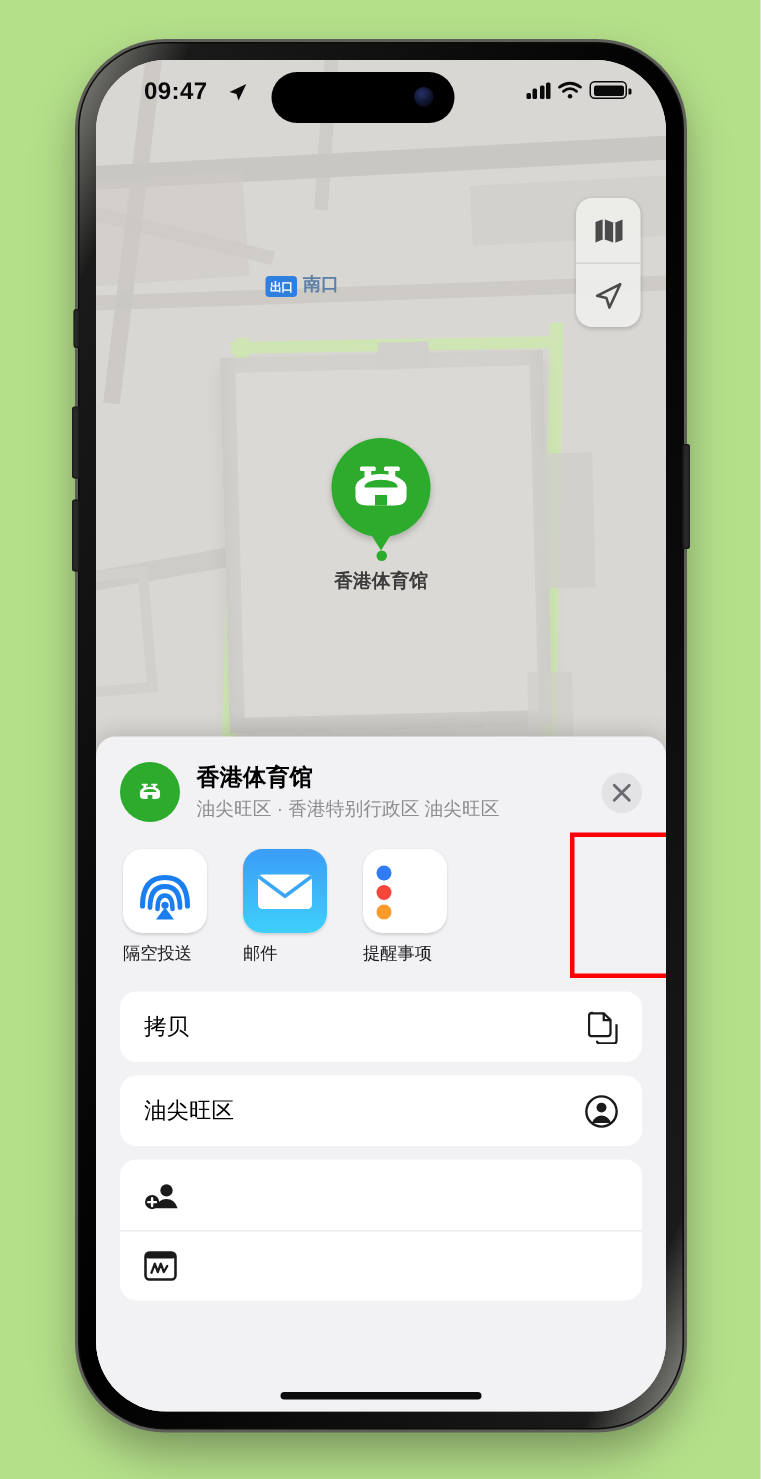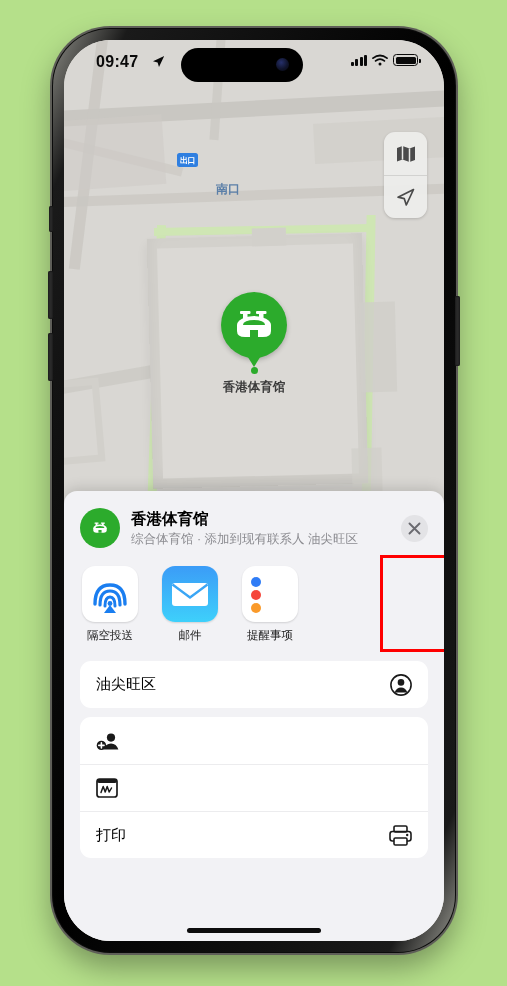--- a/index.html
+++ b/index.html
@@ -72,21 +72,21 @@
     position:relative; padding:1.5px;
   }
   #batt:after{
     content:""; position:absolute; right:-3.5px; top:3.5px;
     width:2px; height:4px; background:#0a0a0a; border-radius:0 1px 1px 0;
   }
   #batt span{ display:block; height:100%; background:#0a0a0a; border-radius:1.5px; }
 
   
   #transit{
-    position:absolute; left:113px; top:113px; display:flex; align-items:flex-start; gap:18px;
+    position:absolute; left:113px; top:113px; display:flex; align-items:flex-end; gap:4px;
     z-index:10;
   }
   #transit-badge{
     background:#2f7fe0; color:#fff; font-size:8px; font-weight:700;
     padding:1.5px 3px; border-radius:2.5px; letter-spacing:-.5px;
   }
   #transit-label{ color:#5b7fa8; font-size:12px; font-weight:600;margin-top:28px; }
 
   
   #map-controls{
@@ -129,21 +129,21 @@
   #sheet-text{ flex:1; margin-left:11px; min-width:0; }
   #sheet-title{ font-size:15.5px; font-weight:700; color:#000; line-height:1.25; }
   #sheet-sub{ font-size:12.5px; color:#8b8b90; line-height:1.3; margin-top:2px; }
   #close-btn{
     width:27px;height:27px;border-radius:50%;background:#e3e3e6;flex:none;
     display:flex;align-items:center;justify-content:center;cursor:pointer;
   }
 
   
   #app-row{ display:flex; padding:5px 0 0 18px; gap:24px; position:relative; }
-  .app{ width:56px; flex:none; text-align:center; cursor:pointer; }
+  .app{ width:56px; flex:none; text-align:left; cursor:pointer; }
   .app-icon{
     width:56px;height:56px;border-radius:13px;overflow:hidden;position:relative;
     box-shadow:0 1px 2px rgba(0,0,0,.14);
   }
   .app-label{ font-size:11.5px; color:#1a1a1a; margin-top:6px; font-weight:500; white-space:nowrap; }
   .ic-airdrop{ background:#fff; }
   .ic-messages{ background:linear-gradient(180deg,#5bd75b 0%,#19c219 100%); }
   .ic-mail{ background:linear-gradient(180deg,#3b9cf7 0%,#3ed0fb 100%); }
   .ic-notes{ background:#fff; }
   .ic-reminders{ background:#fff; }
@@ -275,21 +275,21 @@
               <rect x="38" y="20" width="4.5" height="9" fill="#fff" rx="1"></rect>
               <rect x="35" y="19" width="10.5" height="3" fill="#fff" rx="1"></rect>
               <ellipse cx="33" cy="33" rx="17" ry="9" fill="#fff"></ellipse>
               <ellipse cx="33" cy="32.5" rx="11" ry="4.6" fill="#2cab2c"></ellipse>
               <path d="M16 33 L16 39 Q16 45 24 45 L42 45 Q50 45 50 39 L50 33 Z" fill="#fff"></path>
               <rect x="29" y="38" width="8" height="7" fill="#2cab2c"></rect>
             </svg>
           </div>
           <div id="sheet-text">
             <div id="sheet-title">香港体育馆</div>
-            <div id="sheet-sub">综合体育馆 · 添加到现有联系人 油尖旺区</div>
+            <div id="sheet-sub">油尖旺区 · 香港特别行政区 油尖旺区</div>
           </div>
           <div id="close-btn">
             <svg width="13" height="13" viewBox="0 0 13 13">
               <path d="M1.5 1.5 L11.5 11.5 M11.5 1.5 L1.5 11.5" stroke="#6a6a70" stroke-width="1.9" stroke-linecap="round"></path>
             </svg>
           </div>
         </div>
 
         <div id="app-row">
 
@@ -327,20 +327,32 @@
               </svg>
             </div>
             <div class="app-label">提醒事项</div>
           </div>
 
           <div id="notes-hl"></div>
         </div>
 
         <div id="actions">
 
+          <div class="act-group">
+            <div class="act-row">
+              <span class="act-label">拷贝</span>
+              <span class="act-icon">
+                <svg width="20" height="22" viewBox="0 0 20 22">
+                  <path d="M2.5 1.5 h8 l4.5 4.5 v9 a1.8 1.8 0 0 1-1.8 1.8 h-10.7 a1.8 1.8 0 0 1-1.8-1.8 v-12 a1.8 1.8 0 0 1 1.8-1.8 z" fill="#fff" stroke="#1a1a1a" stroke-width="1.5"></path>
+                  <path d="M10.5 1.5 v4.5 h4.5" fill="none" stroke="#1a1a1a" stroke-width="1.5"></path>
+                  <path d="M6 19.8 a1.8 1.8 0 0 0 1.8 1.8 h9.4 a1.8 1.8 0 0 0 1.8-1.8 v-11" fill="none" stroke="#1a1a1a" stroke-width="1.5"></path>
+                </svg>
+              </span>
+            </div>
+          </div>
 
           <div class="act-group">
             <div class="act-row">
               <span class="act-label">油尖旺区</span>
               <span class="act-icon">
                 <svg width="22" height="22" viewBox="0 0 22 22">
                   <circle cx="11" cy="11" r="10.1" fill="none" stroke="#1a1a1a" stroke-width="1.6"></circle>
                   <circle cx="11" cy="8.4" r="3.3" fill="#1a1a1a"></circle>
                   <path d="M4.6 18.6 Q6.6 13.6 11 13.6 Q15.4 13.6 17.4 18.6" fill="#1a1a1a"></path>
                 </svg>
@@ -361,31 +373,20 @@
             </div>
             <div class="act-row" style="border-top:1px solid #ececee;">
               <span class="act-icon">
                 <svg width="22" height="20" viewBox="0 0 22 20">
                   <rect x="1" y="1" width="20" height="18" rx="2.6" fill="none" stroke="#1a1a1a" stroke-width="1.7"></rect>
                   <rect x="1" y="1" width="20" height="4" rx="2" fill="#1a1a1a"></rect>
                   <path d="M5 14.5 L7.2 8.5 L9.2 14 L11.2 8.5 L13.2 14 L15.5 10" fill="none" stroke="#1a1a1a" stroke-width="1.5" stroke-linejoin="round" stroke-linecap="round"></path>
                 </svg>
               </span>
             </div>
-            <div class="act-row" style="border-top:1px solid #ececee;">
-              <span class="act-label">打印</span>
-              <span class="act-icon">
-                <svg width="23" height="21" viewBox="0 0 23 21">
-                  <rect x="5" y="1" width="13" height="6" rx="1.4" fill="none" stroke="#1a1a1a" stroke-width="1.6"></rect>
-                  <rect x="1" y="6.5" width="21" height="9.5" rx="2.4" fill="none" stroke="#1a1a1a" stroke-width="1.6"></rect>
-                  <rect x="5" y="13" width="13" height="7" rx="1.3" fill="#fff" stroke="#1a1a1a" stroke-width="1.6"></rect>
-                  <circle cx="18.2" cy="10" r="1.2" fill="#1a1a1a"></circle>
-                </svg>
-              </span>
-            </div>
           </div>
 
         </div>
       </div>
 
       <div id="home-ind"></div>
 
     </div>
   </div>
 </div>

